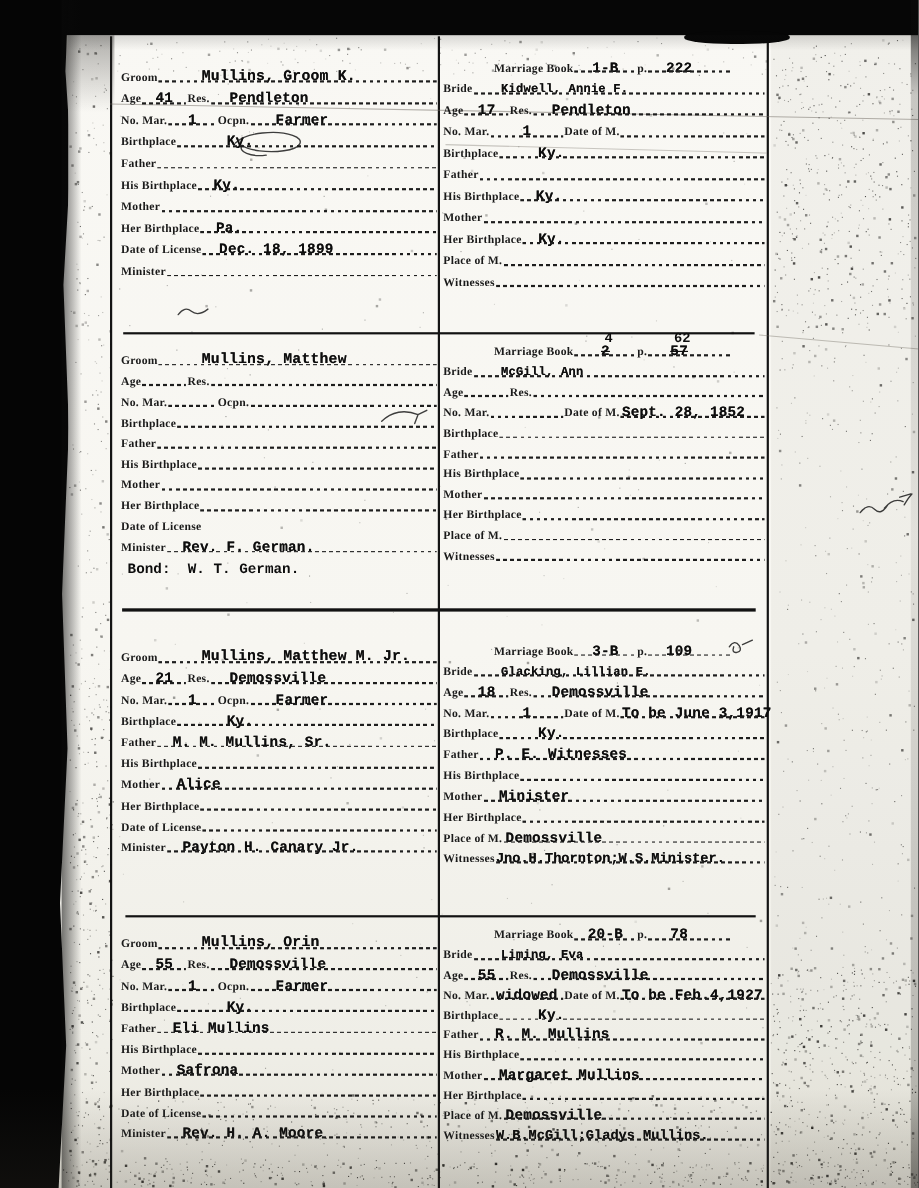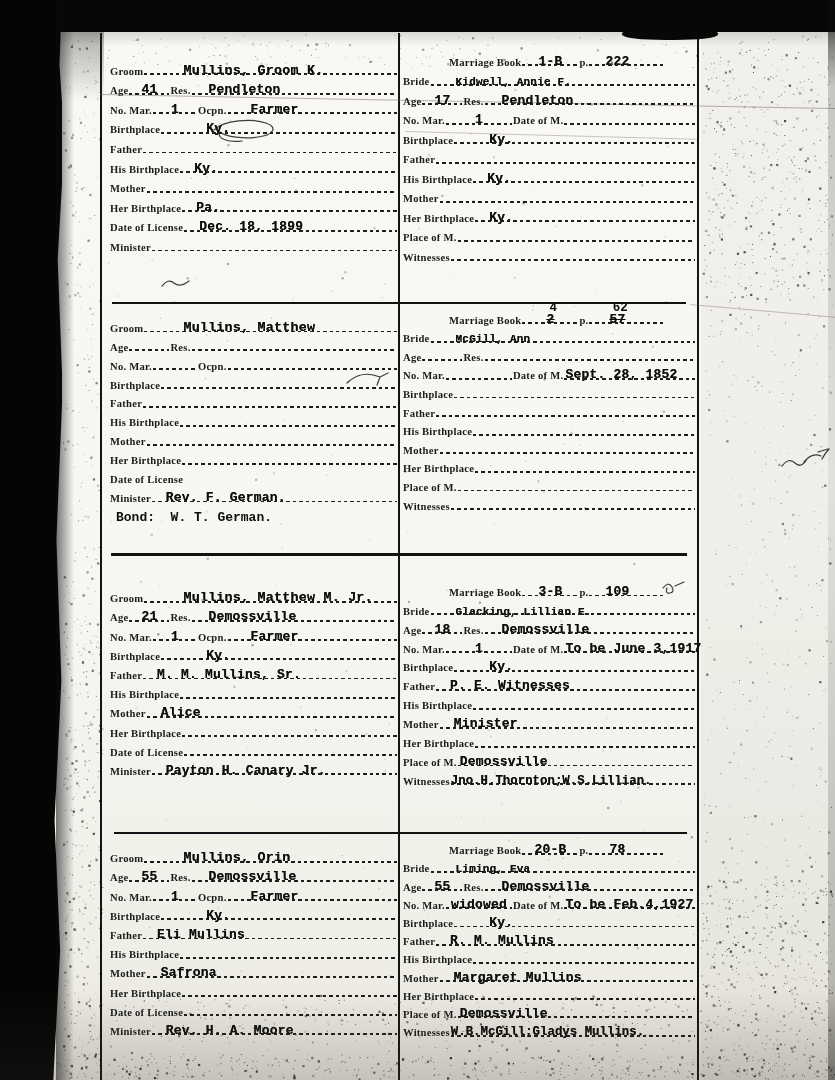--- a/index.html
+++ b/index.html
@@ -534,21 +534,21 @@
         </div>
         <div class="row">
           <span class="lbl">Place of M.</span>
           <span class="zone z-flex v-pom">
             <span class="val">Demossville</span>
           </span>
         </div>
         <div class="row">
           <span class="lbl">Witnesses</span>
           <span class="zone z-flex v-wit">
-            <span class="val">Jno.H.Thornton;W.S.Lillian.</span>
+            <span class="val">Jno.H.Thornton;W.S.Minister.</span>
           </span>
         </div>
       </div>
       <div class="col" style="left: 110px; top: 847px; width: 288px; --rh: 19.2px;">
         <div class="row">
           <span class="lbl">Groom</span>
           <span class="zone z-flex v-name">
             <span class="val">Mullins, Orin</span>
           </span>
         </div>

